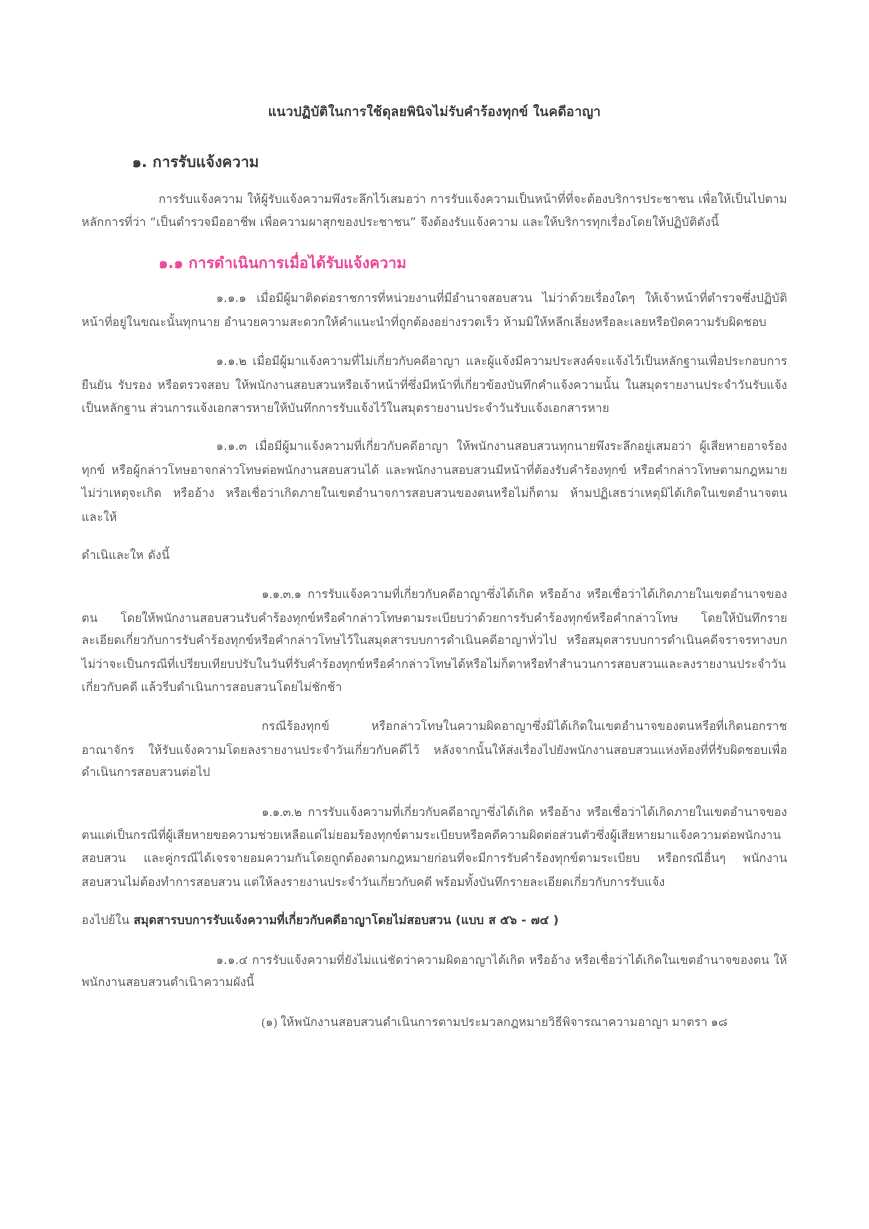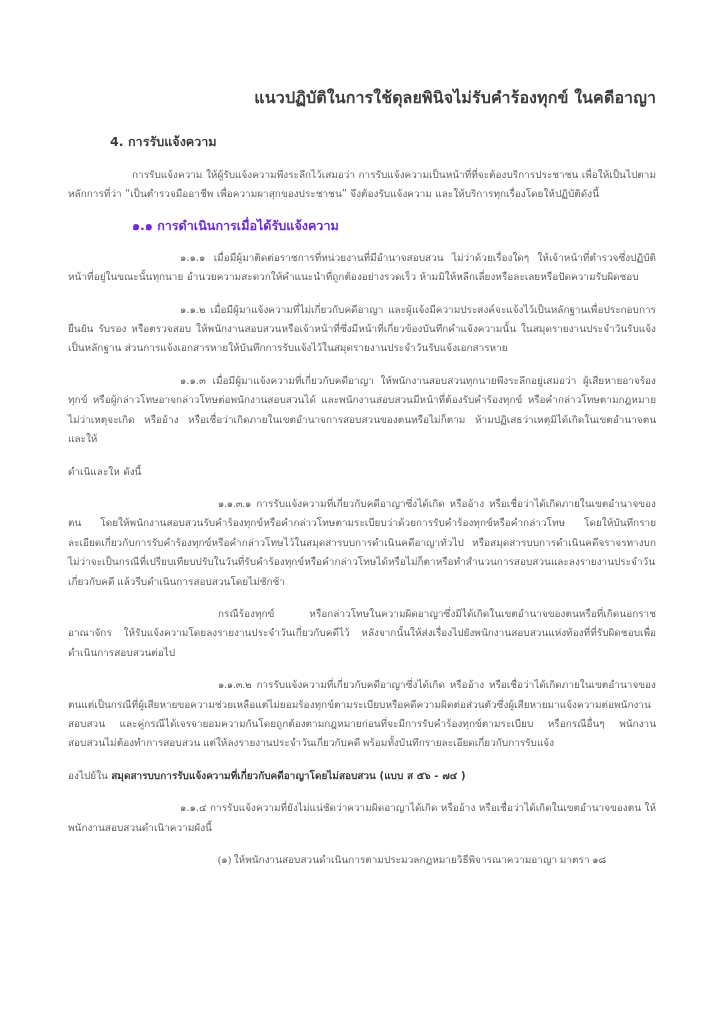--- a/index.html
+++ b/index.html
@@ -24,40 +24,40 @@
     box-sizing: border-box;
     padding: 0;
   }
   .content {
     position: absolute;
     left: 68px;
     top: 86px;
     width: 588px;
   }
   .doc-title {
-    text-align: right;
-    font-size: 16px;
+    text-align: center;
+    font-size: 11px;
     font-weight: bold;
     color: #3d3d3d;
     line-height: 1.5;
     margin: 0 0 22px 0;
     letter-spacing: 0.1px;
   }
   .heading-1 {
     font-size: 12.6px;
     font-weight: bold;
     color: #3d3d3d;
     line-height: 1.55;
     margin: 0 0 13px 0;
     padding-left: 42px;
   }
   .heading-2 {
     font-size: 12.6px;
     font-weight: bold;
-    color: #6d28d9;
+    color: #ec4899;
     line-height: 1.55;
     margin: 0 0 12px 0;
     padding-left: 64px;
   }
   p.para {
     font-size: 10px;
     line-height: 19.4px;
     color: #5e5e5e;
     margin: 0 0 13px 0;
     text-align: justify;
@@ -85,21 +85,21 @@
   }
 </style>
 </head>
 <body>
 
 <div class="page">
   <div class="content">
 
     <div class="doc-title" id="title-el">แนวปฏิบัติในการใช้ดุลยพินิจไม่รับคำร้องทุกข์ ในคดีอาญา</div>
 
-    <div class="heading-1">4. การรับแจ้งความ</div>
+    <div class="heading-1">๑. การรับแจ้งความ</div>
 
     <p class="para">การรับแจ้งความ ให้ผู้รับแจ้งความพึงระลึกไว้เสมอว่า การรับแจ้งความเป็นหน้าที่ที่จะต้องบริการประชาชน เพื่อให้เป็นไปตามหลักการที่ว่า “เป็นตำรวจมืออาชีพ เพื่อความผาสุกของประชาชน” จึงต้องรับแจ้งความ และให้บริการทุกเรื่องโดยให้ปฏิบัติดังนี้</p>
 
     <div class="heading-2">๑.๑ การดำเนินการเมื่อได้รับแจ้งความ</div>
 
     <p class="para indent-wide">๑.๑.๑ เมื่อมีผู้มาติดต่อราชการที่หน่วยงานที่มีอำนาจสอบสวน ไม่ว่าด้วยเรื่องใดๆ ให้เจ้าหน้าที่ตำรวจซึ่งปฏิบัติหน้าที่อยู่ในขณะนั้นทุกนาย อำนวยความสะดวกให้คำแนะนำที่ถูกต้องอย่างรวดเร็ว ห้ามมิให้หลีกเลี่ยงหรือละเลยหรือปัดความรับผิดชอบ</p>
 
     <p class="para indent-wide">๑.๑.๒ เมื่อมีผู้มาแจ้งความที่ไม่เกี่ยวกับคดีอาญา และผู้แจ้งมีความประสงค์จะแจ้งไว้เป็นหลักฐานเพื่อประกอบการยืนยัน รับรอง หรือตรวจสอบ ให้พนักงานสอบสวนหรือเจ้าหน้าที่ซึ่งมีหน้าที่เกี่ยวข้องบันทึกคำแจ้งความนั้น ในสมุดรายงานประจำวันรับแจ้งเป็นหลักฐาน ส่วนการแจ้งเอกสารหายให้บันทึกการรับแจ้งไว้ในสมุดรายงานประจำวันรับแจ้งเอกสารหาย</p>
 
     <p class="para indent-wide">๑.๑.๓ เมื่อมีผู้มาแจ้งความที่เกี่ยวกับคดีอาญา ให้พนักงานสอบสวนทุกนายพึงระลึกอยู่เสมอว่า ผู้เสียหายอาจร้องทุกข์ หรือผู้กล่าวโทษอาจกล่าวโทษต่อพนักงานสอบสวนได้ และพนักงานสอบสวนมีหน้าที่ต้องรับคำร้องทุกข์ หรือคำกล่าวโทษตามกฎหมาย ไม่ว่าเหตุจะเกิด หรืออ้าง หรือเชื่อว่าเกิดภายในเขตอำนาจการสอบสวนของตนหรือไม่ก็ตาม ห้ามปฏิเสธว่าเหตุมิได้เกิดในเขตอำนาจตน และให้</p>

